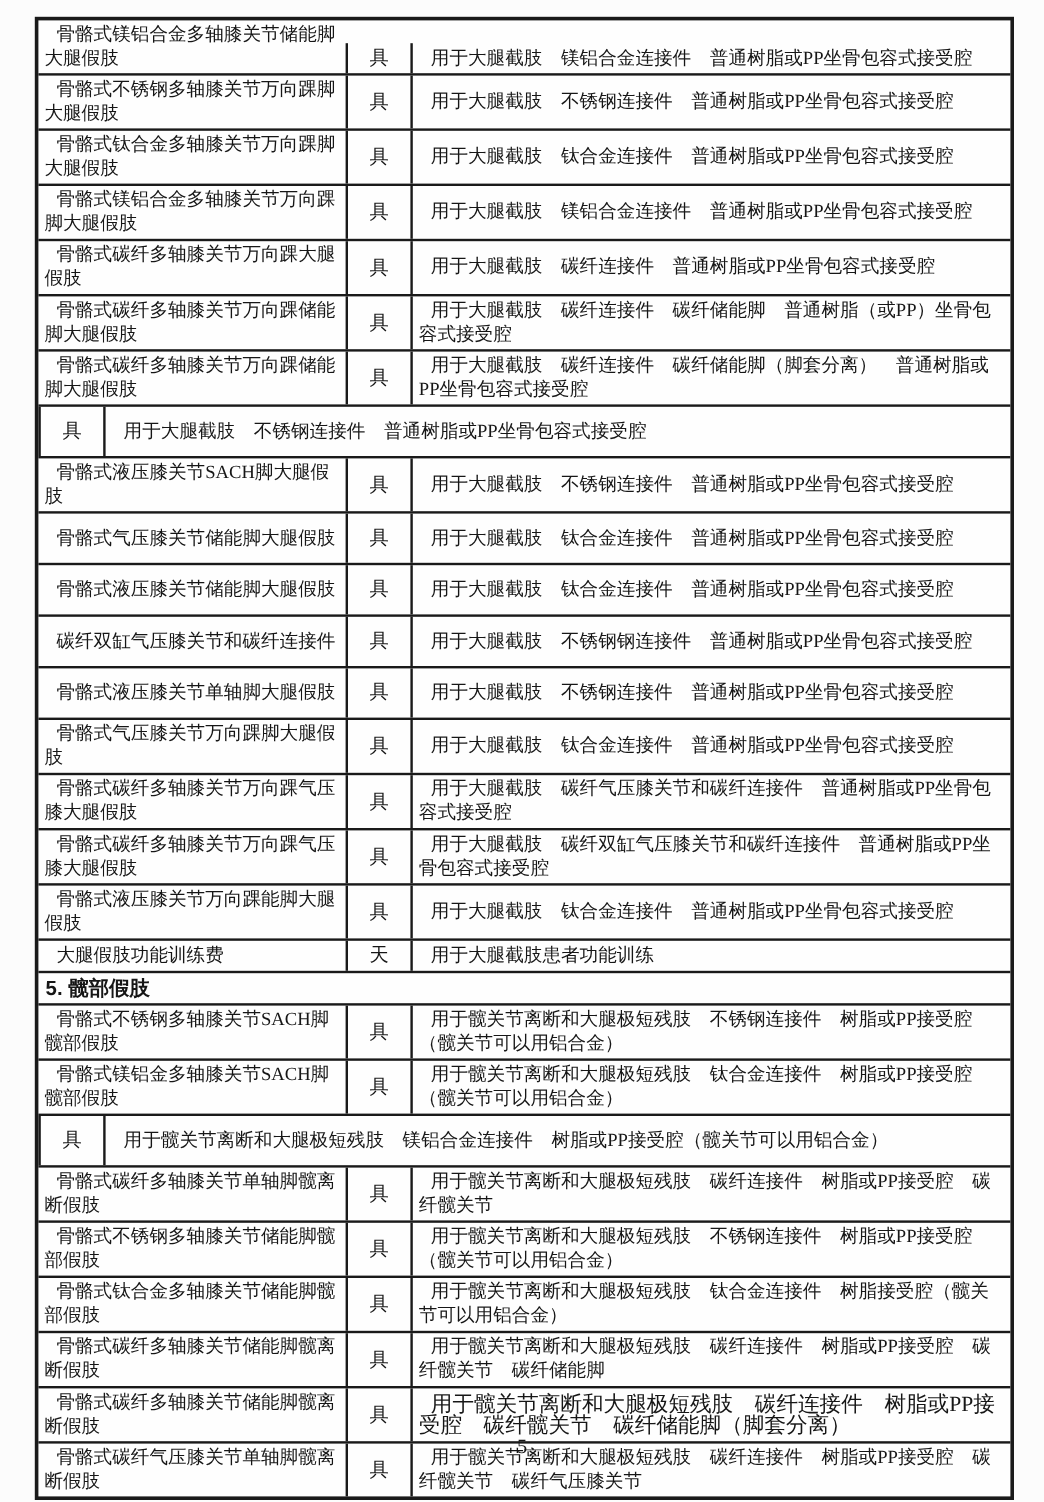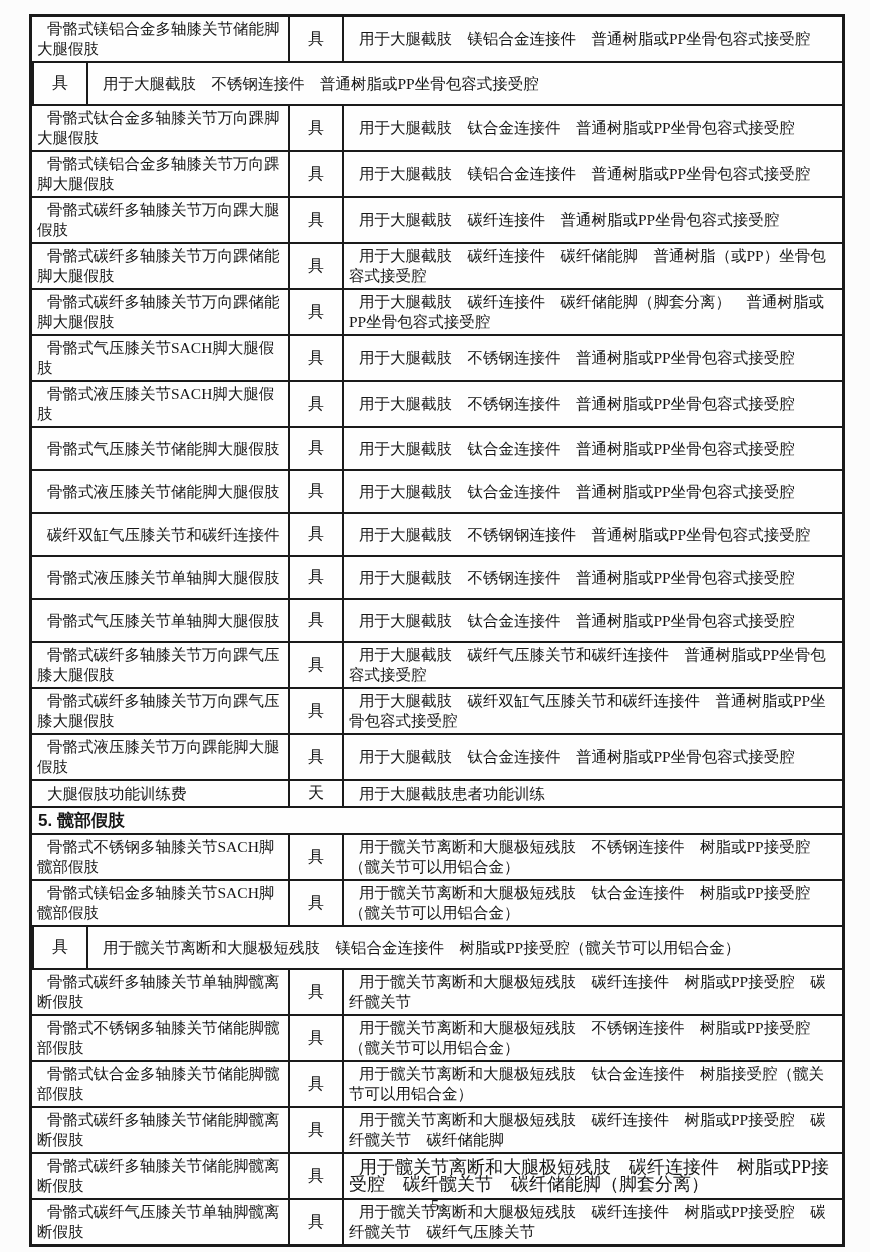--- a/index.html
+++ b/index.html
@@ -29,20 +29,21 @@
     background: #fefefe;
     box-sizing: border-box;
   }
   .row {
     display: flex;
     align-items: stretch;
     border-top: 2px solid #1a1a1a;
   }
   .row:first-child {
     border-top: 0;
+    align-items: flex-end;
   }
   .row-item {
     min-height: 41px;
   }
   .row-compact {
     min-height: 23px;
   }
   .cell {
     box-sizing: border-box;
     display: flex;
@@ -114,20 +115,23 @@
         </div>
     <div class="cell cell-unit">
           <span>具</span>
         </div>
     <div class="cell cell-desc">
           <span>用于大腿截肢　镁铝合金连接件　普通树脂或PP坐骨包容式接受腔</span>
         </div>
   </div>
 
   <div class="row row-item">
+    <div class="cell cell-name">
+          <span>骨骼式不锈钢多轴膝关节万向踝脚大腿假肢</span>
+        </div>
     <div class="cell cell-unit">
           <span>具</span>
         </div>
     <div class="cell cell-desc">
           <span>用于大腿截肢　不锈钢连接件　普通树脂或PP坐骨包容式接受腔</span>
         </div>
   </div>
 
   <div class="row row-item">
     <div class="cell cell-name">
@@ -183,23 +187,20 @@
         </div>
     <div class="cell cell-unit">
           <span>具</span>
         </div>
     <div class="cell cell-desc">
           <span>用于大腿截肢　碳纤连接件　碳纤储能脚（脚套分离）　普通树脂或PP坐骨包容式接受腔</span>
         </div>
   </div>
 
   <div class="row row-item">
-    <div class="cell cell-name">
-          <span>骨骼式气压膝关节SACH脚大腿假肢</span>
-        </div>
     <div class="cell cell-unit">
           <span>具</span>
         </div>
     <div class="cell cell-desc">
           <span>用于大腿截肢　不锈钢连接件　普通树脂或PP坐骨包容式接受腔</span>
         </div>
   </div>
 
   <div class="row row-item">
     <div class="cell cell-name">
@@ -256,21 +257,21 @@
     <div class="cell cell-unit">
           <span>具</span>
         </div>
     <div class="cell cell-desc">
           <span>用于大腿截肢　不锈钢连接件　普通树脂或PP坐骨包容式接受腔</span>
         </div>
   </div>
 
   <div class="row row-item">
     <div class="cell cell-name">
-          <span>骨骼式气压膝关节单轴脚大腿假肢</span>
+          <span>骨骼式气压膝关节万向踝脚大腿假肢</span>
         </div>
     <div class="cell cell-unit">
           <span>具</span>
         </div>
     <div class="cell cell-desc">
           <span>用于大腿截肢　钛合金连接件　普通树脂或PP坐骨包容式接受腔</span>
         </div>
   </div>
 
   <div class="row row-item">

